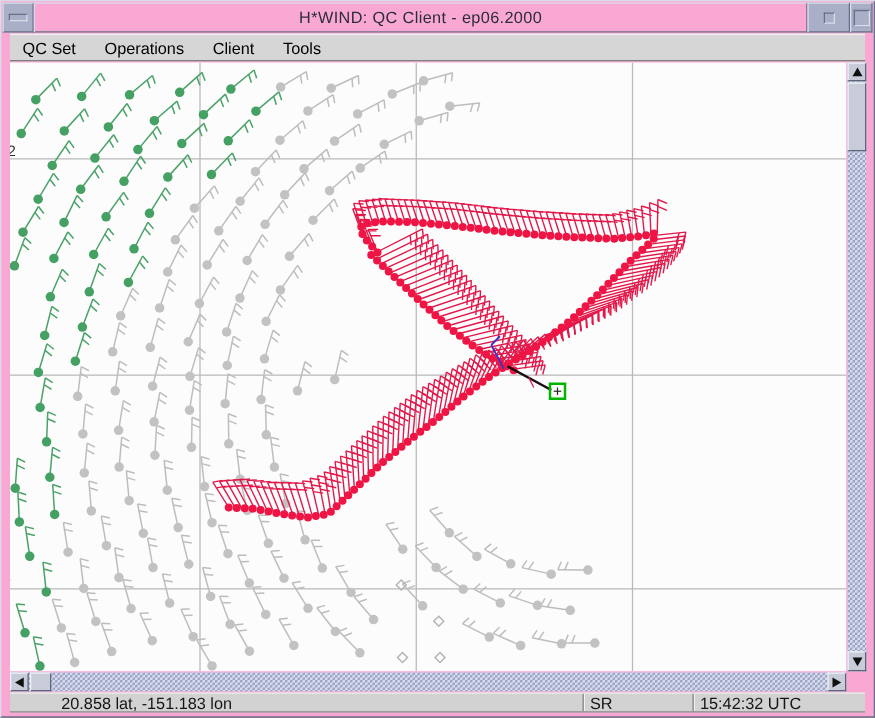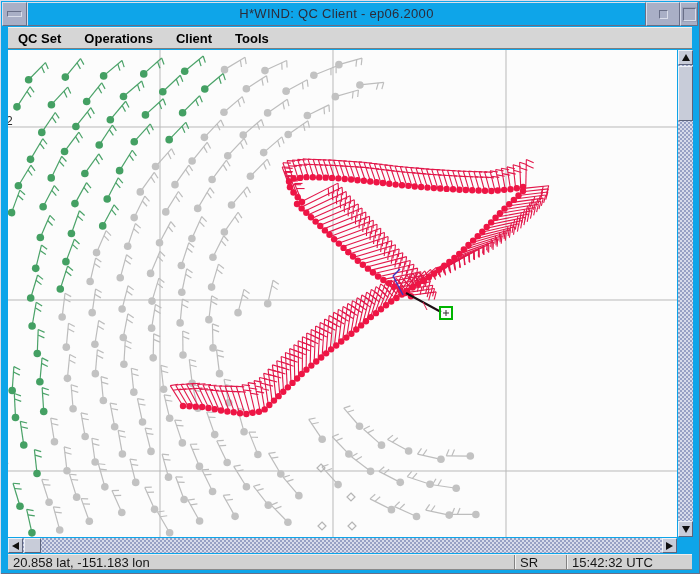--- a/index.html
+++ b/index.html
@@ -1,18 +1,18 @@
 <!DOCTYPE html>
 <html><head>
 <meta charset="utf-8">
 <style>
   html,body { margin:0; padding:0; background:#666; }
   .window {
     position:relative; width:700px; height:574px;
-    background:#0ea5e9;
+    background:#f9a8d4;
     font-family:"Liberation Sans", sans-serif;
     outline:1px solid #4e5368;
     box-shadow: inset 1px 1px 0 #d9ddea, inset -1px -1px 0 #696f88;
     overflow:hidden;
   }
   
   .titlebar { position:absolute; left:2px; top:2px; right:2px; height:24px; display:flex; }
   .tb-btn {
     background:#a9afc6; box-sizing:border-box;
     border:1px solid; border-color:#d9ddea #696f88 #696f88 #d9ddea;
@@ -28,21 +28,21 @@
   }
   .tb-min { width:34px; }
   .tb-min .sq { width:7px; height:7px; background:#a9afc6; border:1px solid; border-color:#696f88 #d9ddea #d9ddea #696f88; }
   .tb-max { width:18px; }
   .tb-max .sq { width:11px; height:11px; background:#a9afc6; border:1px solid; border-color:#696f88 #d9ddea #d9ddea #696f88; box-shadow:0 0 0 1px #9ba1b8; }
   
   .menubar {
     position:absolute; left:8px; top:27px; width:684px; height:22px;
     background:#d6d6d6; border-top:1px solid #f1f1f1; border-bottom:1px solid #7e7e7e;
     display:flex; align-items:center; gap:23px; padding-left:10px; box-sizing:border-box;
-    font-size:13px; font-weight:bold; color:#000;
+    font-size:13px; font-weight:normal; color:#000;
   }
   .menubar span { cursor:default; }
   
   .canvas {
     position:absolute; left:8px; top:50px; width:669px; height:487px;
     background:#fcfcfc; overflow:hidden;
   }
   
   .stipple {
     background-color:#d7dbeb;
@@ -62,23 +62,23 @@
   .arr-down  { width:0;height:0;border-left:4px solid transparent;border-right:4px solid transparent;border-top:7px solid #101010; }
   .arr-left  { width:0;height:0;border-top:4px solid transparent;border-bottom:4px solid transparent;border-right:7px solid #101010; }
   .arr-right { width:0;height:0;border-top:4px solid transparent;border-bottom:4px solid transparent;border-left:7px solid #101010; }
   
   .statusbar {
     position:absolute; left:8px; top:554px; width:684px; height:16px;
     background:#d2d2d2; border-top:1px solid #ededed; border-bottom:1px solid #8a8a8a;
     display:flex; align-items:center; font-size:13px; color:#161616; box-sizing:border-box;
   }
   .st-sec { height:100%; display:flex; align-items:center; padding:0 5px; box-sizing:border-box; white-space:nowrap; overflow:hidden; }
-  .st-coords { flex:1; }
-  .st-mode { width:52px; border-left:1px solid #828282; box-shadow:inset 1px 0 0 #f2f2f2; }
-  .st-time { width:126px; border-left:1px solid #828282; box-shadow:inset 1px 0 0 #f2f2f2; }
+  .st-coords { flex:1;margin-left:36px; }
+  .st-mode { width:72px; border-left:1px solid #828282; box-shadow:inset 1px 0 0 #f2f2f2; }
+  .st-time { width:138px; border-left:1px solid #828282; box-shadow:inset 1px 0 0 #f2f2f2;margin-left:16px; }
 </style>
 </head>
 <body>
 
 <div class="window">
 
   <div class="titlebar">
     <div class="tb-btn tb-menu">
       <div class="dash"></div>
     </div>

